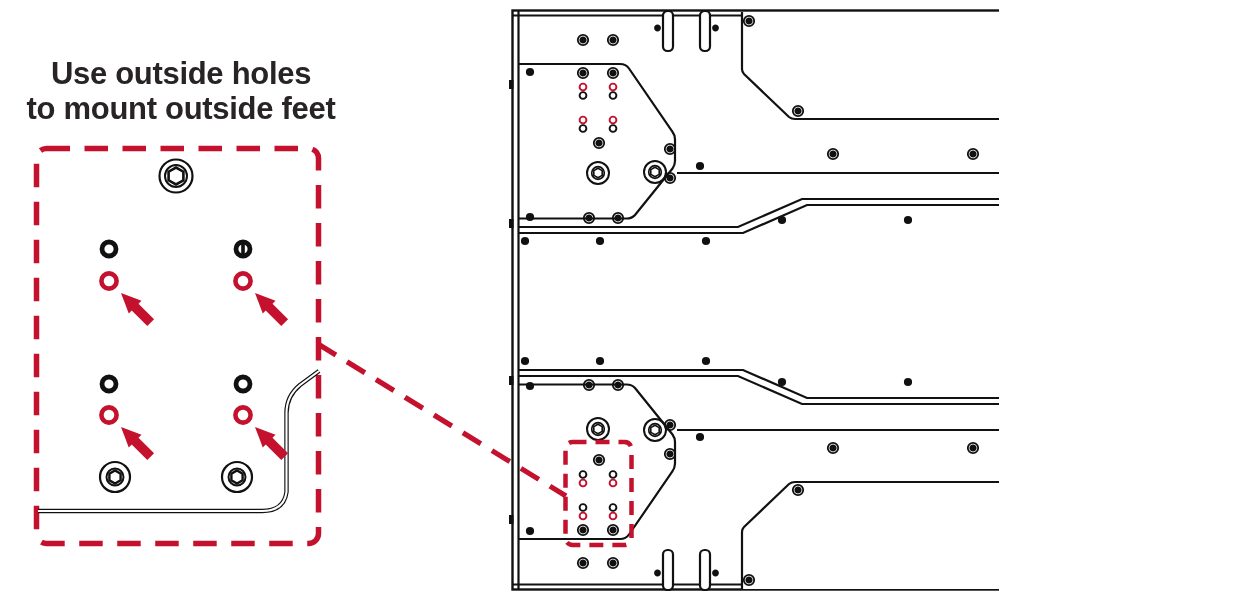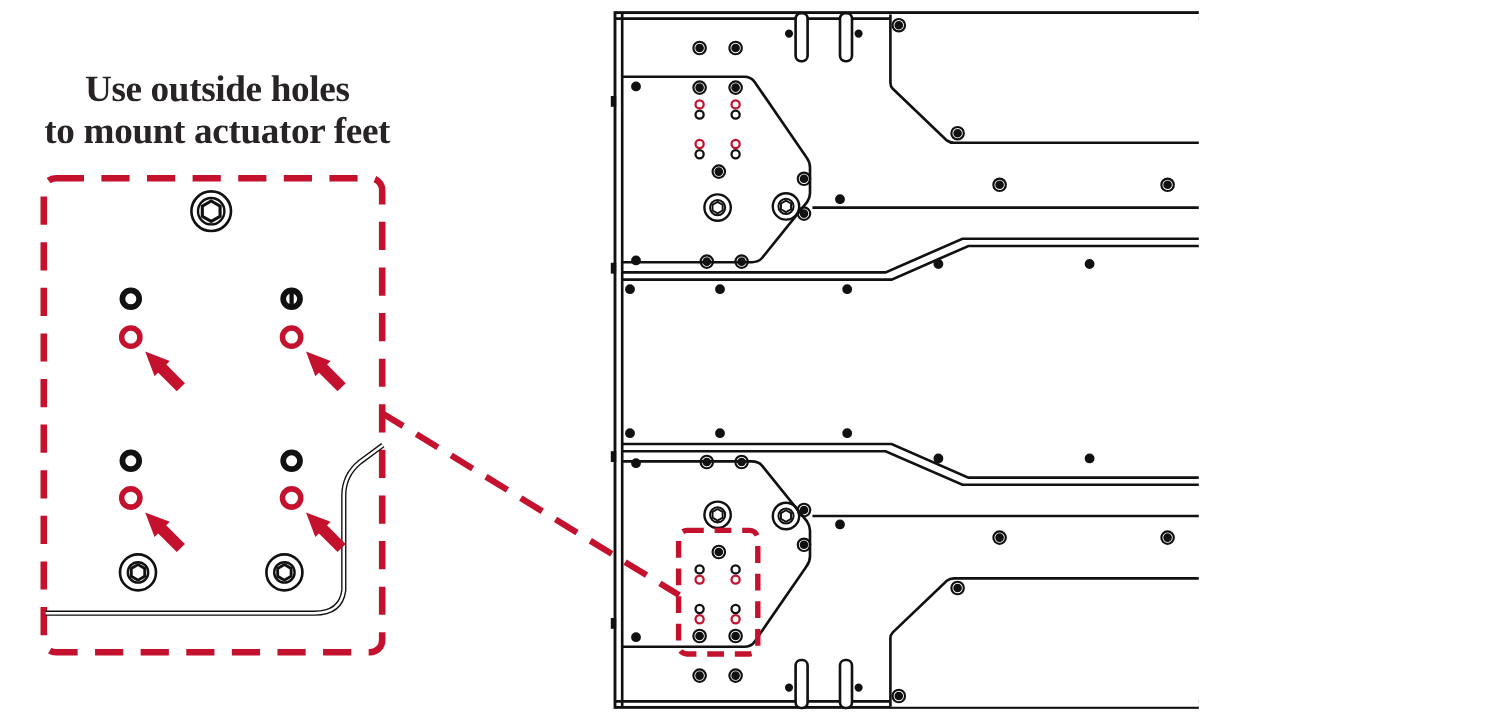--- a/index.html
+++ b/index.html
@@ -3,34 +3,34 @@
 <meta charset="utf-8">
 <style>
   :root{
     --accent-red:#C4122E;
     --ink:#111111;
     --text:#282425;
     --background:#FFFFFF;
   }
   html,body{margin:0;padding:0;background:var(--background);}
   .stage{position:relative;width:999px;height:601px;background:var(--background);
-         font-family:Liberation Serif, serif;overflow:hidden;}
+         font-family:Liberation Sans, sans-serif;overflow:hidden;}
   .heading{position:absolute;left:0;top:56px;width:362px;text-align:center;
            font-size:31px;line-height:35px;font-weight:700;color:var(--text);
            letter-spacing:-0.3px;}
   svg .ln{stroke:var(--ink);fill:none;}
 </style>
 </head>
 <body>
 
 <div class="stage">
 
   <div class="heading">
     <div>Use outside holes</div>
-    <div>to mount actuator feet</div>
+    <div>to mount outside feet</div>
   </div>
 
   <svg width="1255" height="601" viewBox="0 0 1255 601">
     <defs>
       <g id="screw">
         <circle r="5.2" class="ln" stroke-width="1.8" fill="#fff"></circle>
         <circle r="2.5" fill="#111"></circle>
       </g>
       <g id="dot">
           <circle r="3" fill="#111"></circle>

